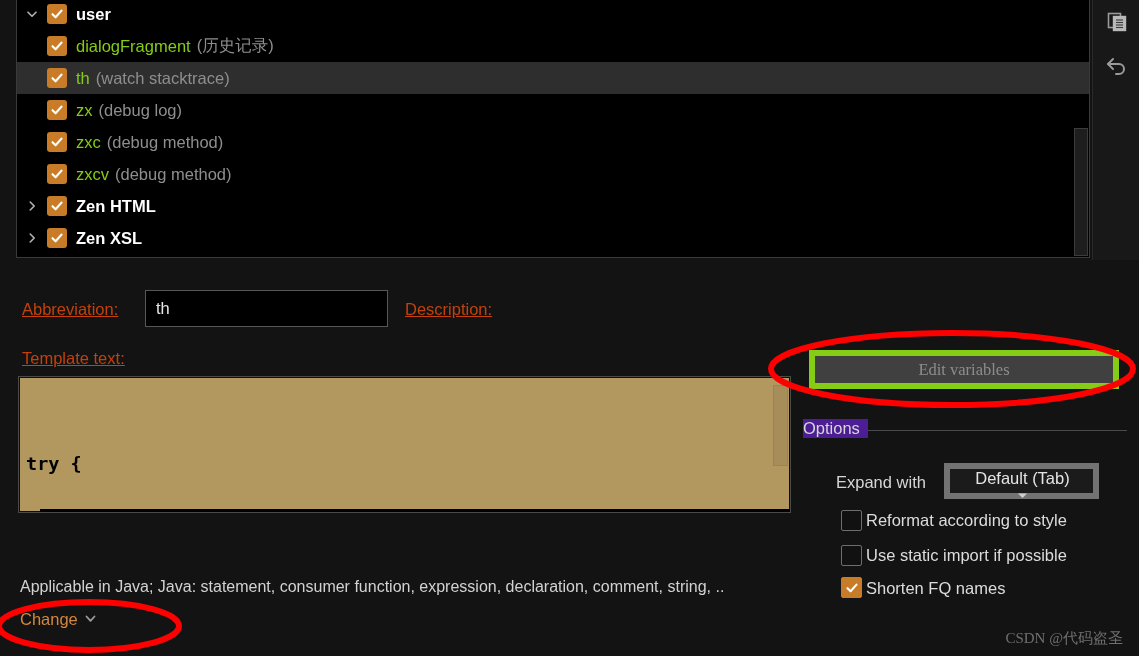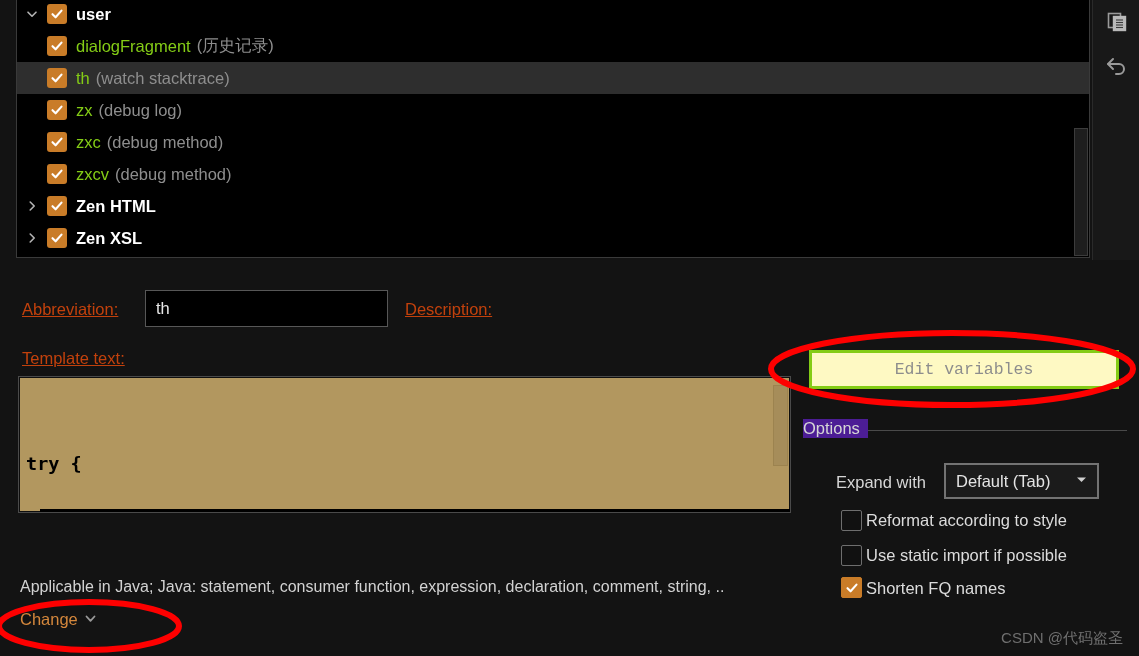--- a/index.html
+++ b/index.html
@@ -127,29 +127,29 @@
   }
   #abbrev-label { left: 22px;  top: 300px; }
   #abbrev-input { left: 145px; top: 290px; width: 243px; height: 37px; }
   #desc-label   { left: 405px; top: 300px; }
   #desc-input   { left: 517px; top: 290px; width: 600px; height: 37px; }
   #tmpl-label   { left: 22px;  top: 349px; }
 
   
   .btn {
     position: absolute;
-    background: #fef9c3;
-    border: 3px solid #84cc16;
+    background: #404040;
+    border: 6px solid #84cc16;
     box-sizing: border-box;
     color: #8d8d8d;
     font-size: 16.5px;
     display: flex;
     align-items: center;
     justify-content: center;
-    font-family: Liberation Mono, monospace;
+    font-family: Liberation Serif, serif;
   }
   #edit-vars-btn {
     left: 809px; top: 350px; width: 310px; height: 39px;
   }
 
   
   .editor {
     position: absolute;
     left: 18px; top: 376px;
     width: 773px; height: 137px;
@@ -213,20 +213,21 @@
     display: flex;
     align-items: center;
     gap: 6px;
     text-align: center;
   }
   #watermark {
     position: absolute;
     right: 16px; bottom: 8px;
     font-size: 15px;
     color: #6f6f6f;
+    font-family: Liberation Serif, serif;
   }
 
   
   #options-title {
     position: absolute;
     left: 803px; top: 419px;
     font-size: 16.5px;
     color: #d6d6d6;
     background: #4c1d95;
     padding-right: 8px;
@@ -243,27 +244,28 @@
     position: absolute;
     left: 836px; top: 473px;
     font-size: 16.5px;
     color: #d6d6d6;
   }
   .combo {
     position: absolute;
     left: 944px; top: 463px;
     width: 155px; height: 36px;
     background: #1b1b1b;
-    border: 2px solid #737373;
+    border: 6px solid #737373;
     box-sizing: border-box;
     display: flex;
     align-items: center;
     padding: 0 8px 0 10px;
     font-size: 16.5px;
     color: #e4e4e4;
+    flex-direction: column;
   }
   .combo .combo-val { flex: 1; }
   .opt-row {
     position: absolute;
     display: flex;
     align-items: center;
     gap: 4px;
     font-size: 16.5px;
     color: #dcdcdc;
     left: 841px;

